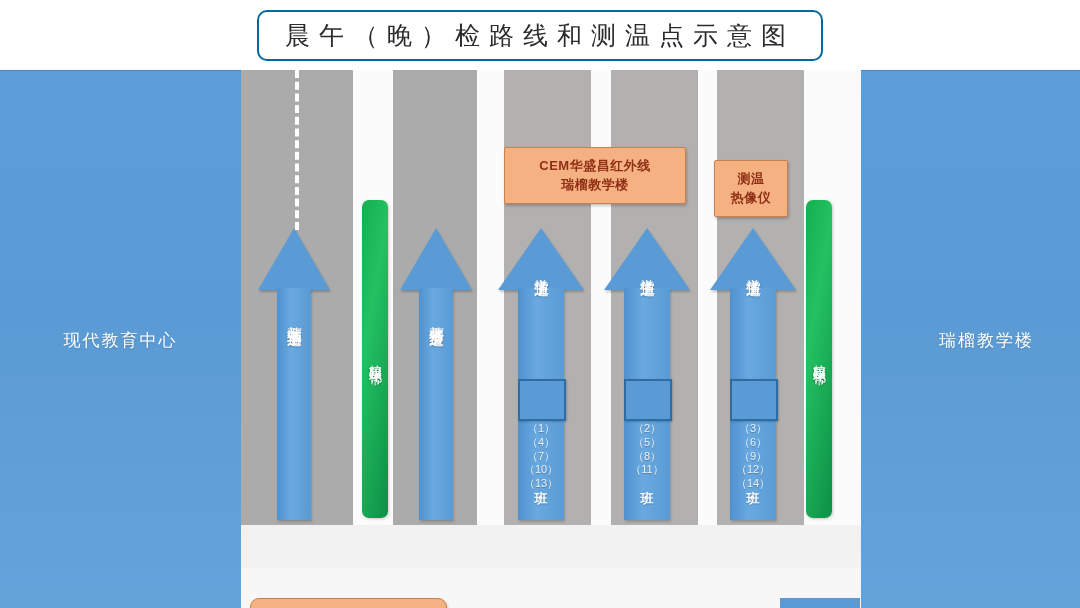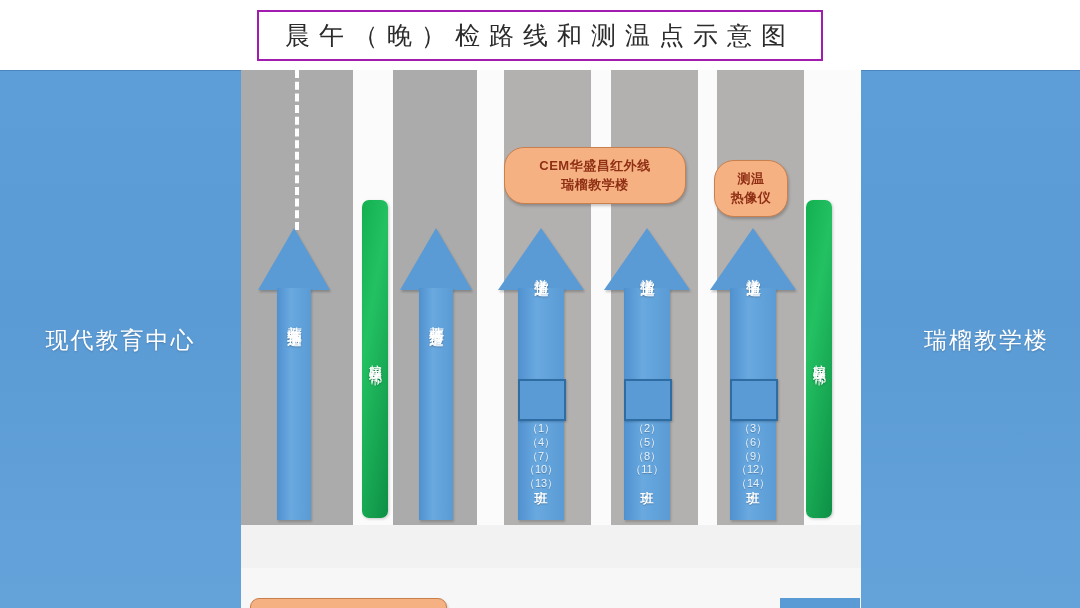--- a/index.html
+++ b/index.html
@@ -10,21 +10,21 @@
     overflow:hidden;
     position:relative;
   }
   
   #title-bar{
     position:absolute;left:0;top:0;width:1080px;height:70px;
     display:flex;align-items:center;justify-content:center;
     background:#ffffff;z-index:40;
   }
   #title-box{
-    border:2px solid #a21caf;border-radius:0;
+    border:2px solid #0369a1;border-radius:10px;
     padding:7px 26px;background:#fff;
   }
   #title-text{
     font-size:25px;color:#2b2b2b;letter-spacing:9px;
     white-space:nowrap;font-weight:500;
   }
   
   #canvas{
     position:absolute;left:0;top:70px;width:1080px;height:538px;
     background:#f7f7f7;overflow:hidden;
@@ -32,21 +32,21 @@
   
   .building{
     position:absolute;top:0;height:538px;
     background:linear-gradient(180deg,#5e9ed8 0%,#5b9bd5 45%,#64a3da 100%);
     display:flex;align-items:center;justify-content:center;
     border-top:1px solid #4a86c0;
   }
   #building-left{left:0;width:241px;}
   #building-right{left:861px;width:251px;}
   .building-label{
-    color:#ffffff;font-size:23px;letter-spacing:2px;
+    color:#ffffff;font-size:17px;letter-spacing:2px;
     text-shadow:0 1px 2px rgba(0,0,0,.18);
   }
   
   #road-area{
     position:absolute;left:241px;top:0;width:620px;height:498px;
     background:#fbfbfb;
   }
   .lane{
     position:absolute;top:0;height:455px;
     background:#ababab;
@@ -94,21 +94,21 @@
   }
   .green-belt .v-text{
     color:#ffffff;font-size:13px;letter-spacing:2px;
     text-shadow:0 1px 2px rgba(0,0,0,.25);
   }
   
   .orange-box{
     position:absolute;
     background:#f6b183;
     border:1px solid #c8804d;
-    border-radius:20px;
+    border-radius:2px;
     display:flex;align-items:center;justify-content:center;
     text-align:center;
     box-shadow:1px 2px 3px rgba(0,0,0,.22);
   }
   .orange-box span{
     color:#8f2f14;font-size:13px;font-weight:bold;line-height:1.45;
     letter-spacing:.5px;
   }
   
   .station-box{

